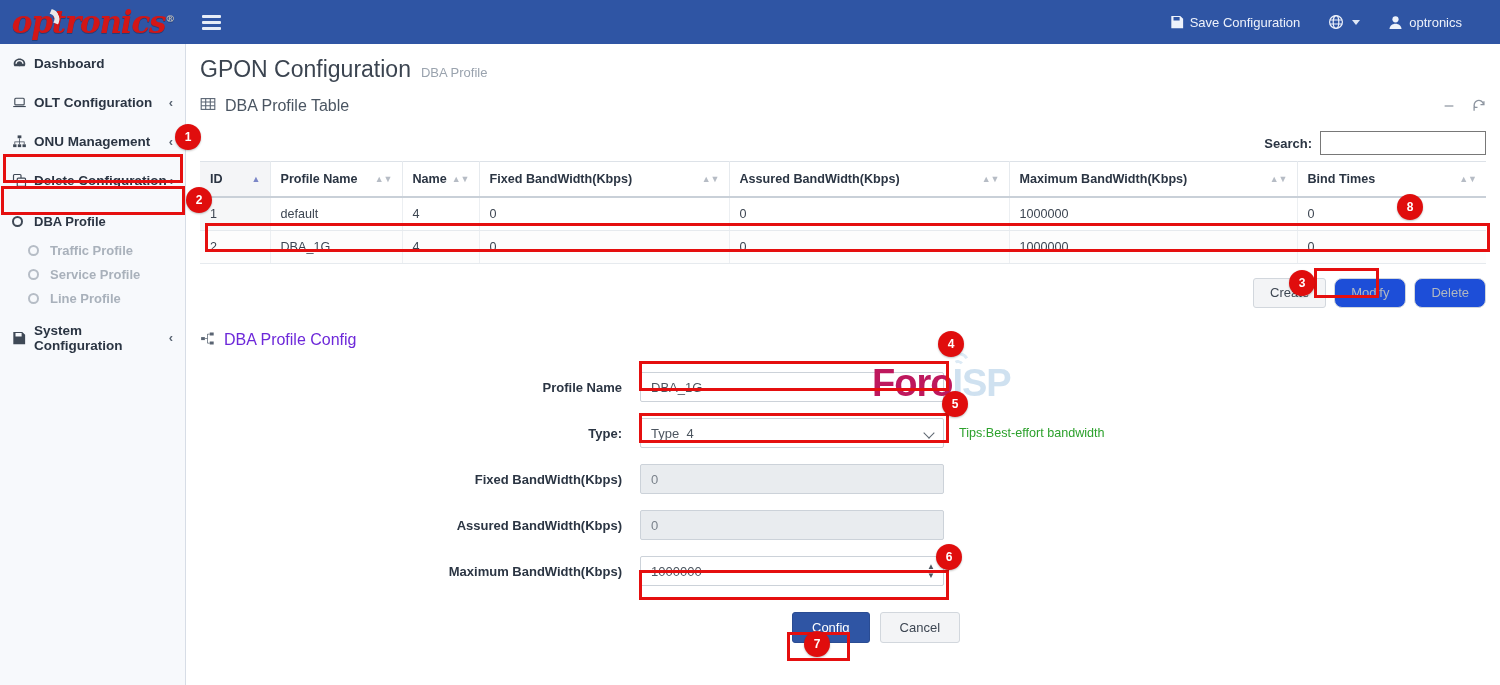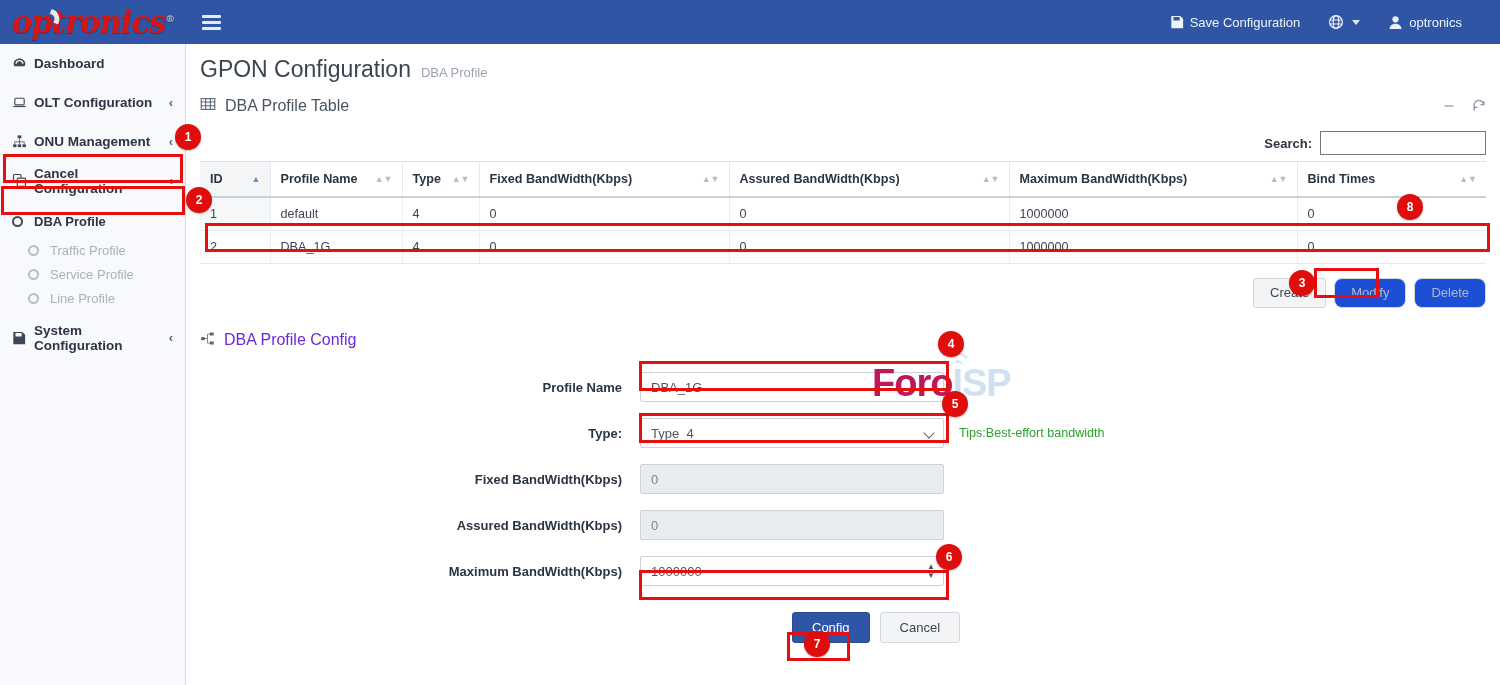--- a/index.html
+++ b/index.html
@@ -109,21 +109,21 @@
   .side-item .si-label { flex: 1; }
   .side-item .si-chev {
     color: #5a6573; font-size: 13px; font-weight: bold;
   }
   .side-item.sub {
     font-weight: bold;
     padding-left: 12px;
     height: 24px;
     font-size: 13px;
   }
-  .side-item.sub.dim { color: #a9b1bb; font-weight: normal; padding-left: 28px; }
+  .side-item.sub.dim { color: #a9b1bb; font-weight: bold; padding-left: 28px; }
   .side-item.sub.dim .si-ico { color: #b6bdc6; }
   .sub-dot {
     width: 11px; height: 11px;
     border: 2px solid currentColor;
     border-radius: 50%;
     display: inline-block;
   }
 
   
   .main {
@@ -434,21 +434,21 @@
     <span class="si-chev">‹</span>
   </div>
 
   <div class="side-item">
     <span class="si-ico">
       <svg width="15" height="15" viewBox="0 0 16 16" fill="none" stroke="#3f4956" stroke-width="1.25">
           <rect x="1.6" y="1.6" width="8" height="8" rx="1"></rect>
           <rect x="5.6" y="5.4" width="8.8" height="8.8" rx="1" fill="#f7f9fc"></rect>
         </svg>
     </span>
-    <span class="si-label">Cancel Configuration</span>
+    <span class="si-label">Delete Configuration</span>
     <span class="si-chev">‹</span>
   </div>
 
   <div class="side-item sub" style="margin-top:7px;height:28px;">
     <span class="si-ico">
         <span class="sub-dot"></span>
       </span>
     <span class="si-label">DBA Profile</span>
   </div>
   <div class="side-item sub dim" style="height:24px;margin-top:3px;">
@@ -534,21 +534,21 @@
         <tr>
           <th class="sorted">
             <span>ID</span>
             <span class="sortarrow asc">▲</span>
           </th>
           <th>
             <span>Profile Name</span>
             <span class="sortarrow">▲▼</span>
           </th>
           <th>
-            <span>Type</span>
+            <span>Name</span>
             <span class="sortarrow">▲▼</span>
           </th>
           <th>
             <span>Fixed BandWidth(Kbps)</span>
             <span class="sortarrow">▲▼</span>
           </th>
           <th>
             <span>Assured BandWidth(Kbps)</span>
             <span class="sortarrow">▲▼</span>
           </th>

